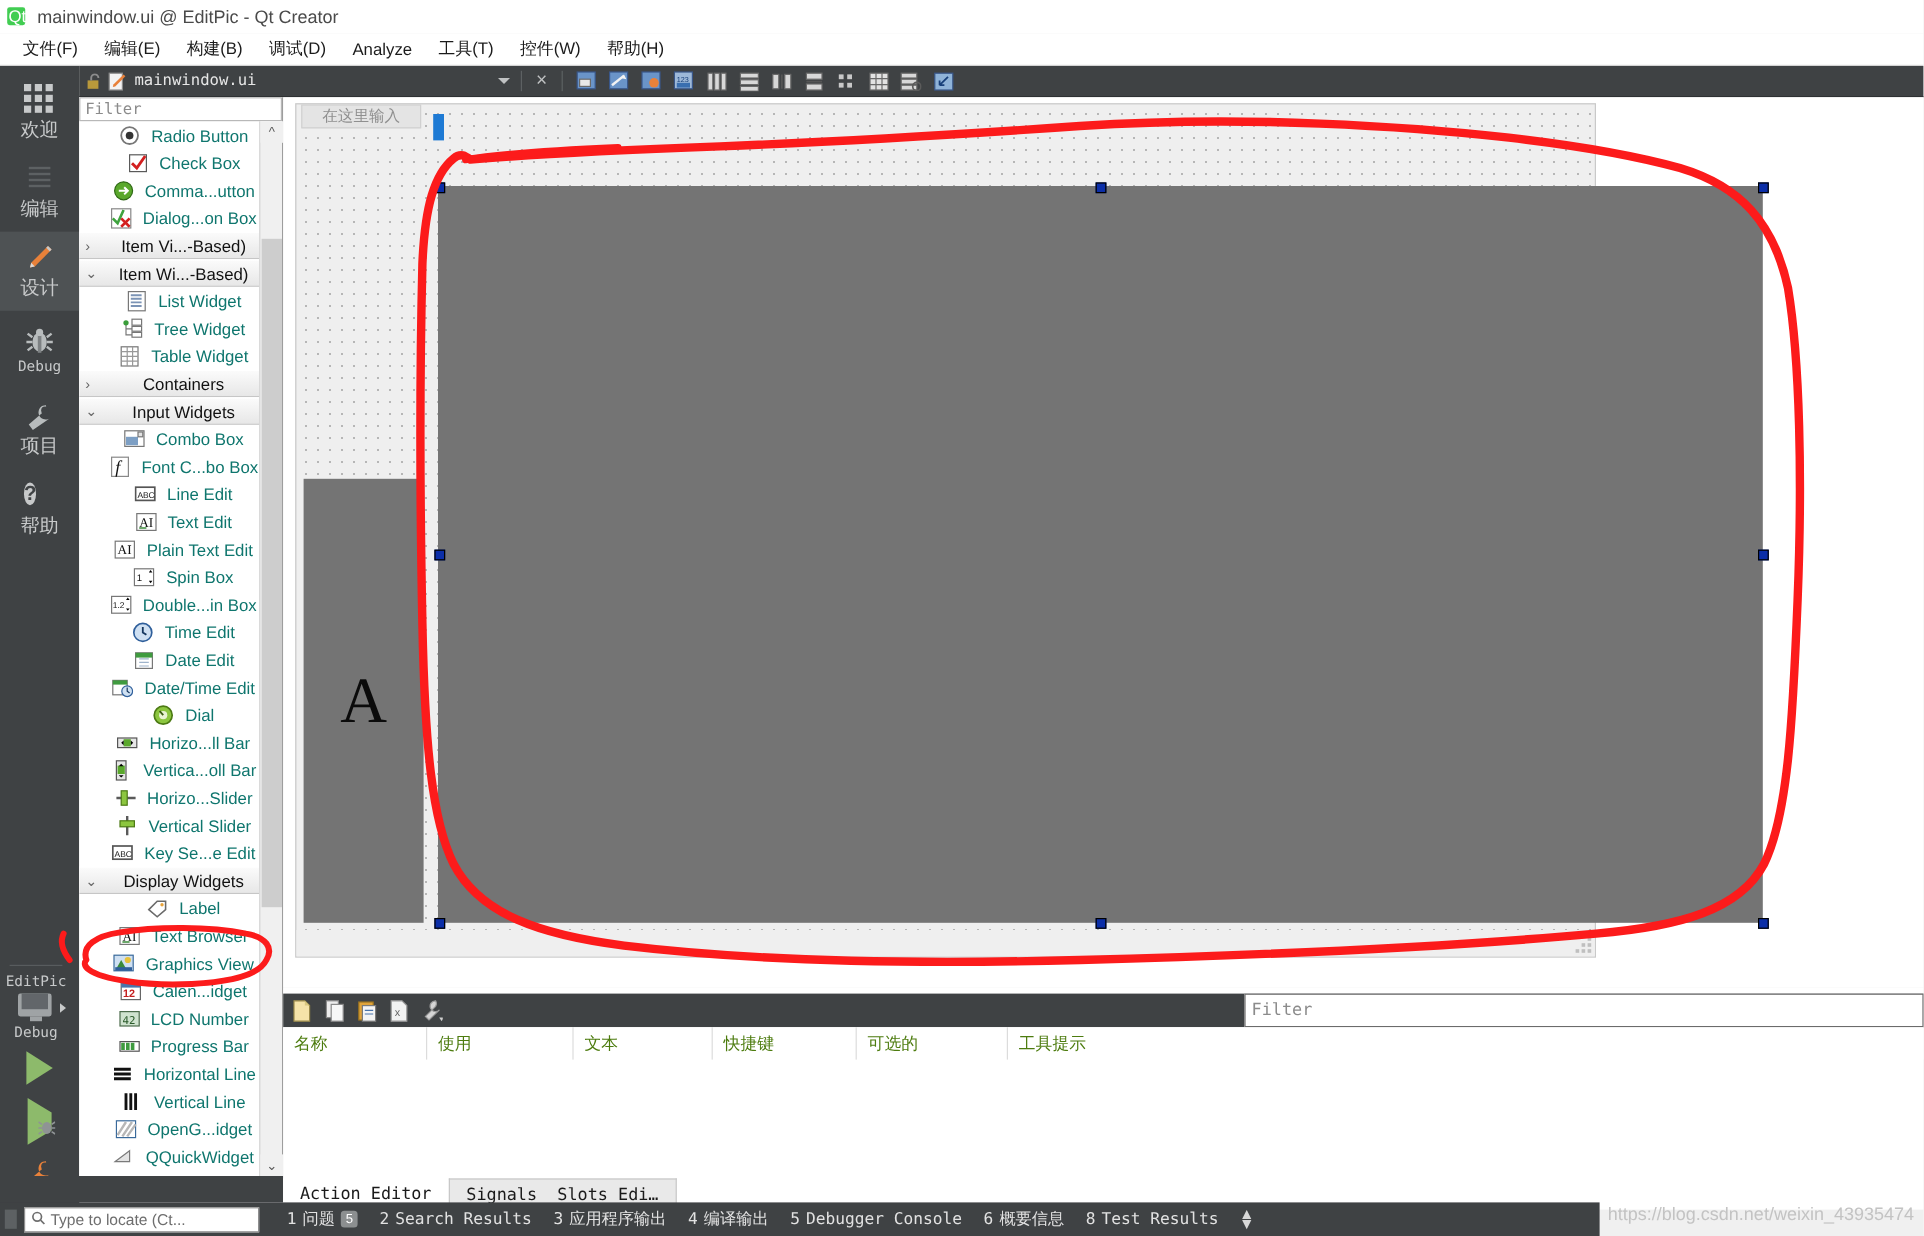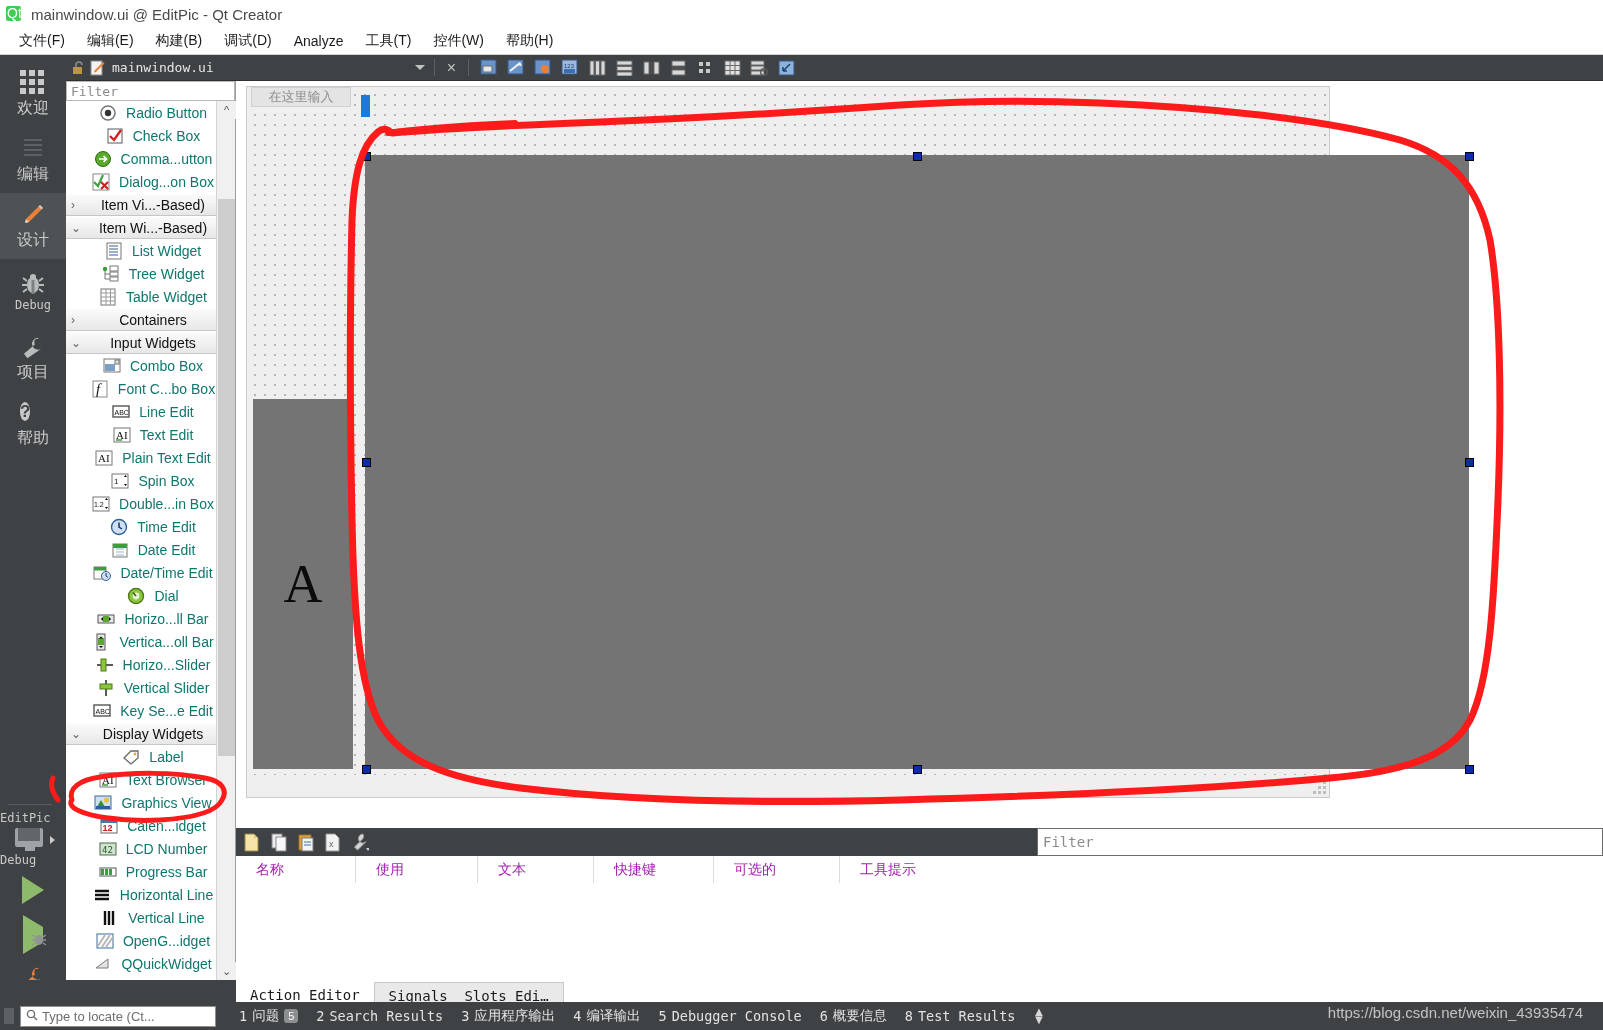--- a/index.html
+++ b/index.html
@@ -85,21 +85,21 @@
 
   
   .ico-help {
     width: 24px; height: 24px; border-radius: 50%; background: #c7c9ca;
     color: #3f4244; font-size: 17px; font-weight: bold; text-align: center;
     line-height: 24px; margin: 1px auto;
   }
 
   .mode-sep { height: 1px; background: #585c5e; margin: 4px 8px; }
 
-  .project-block { position: absolute; left: 0; width: 60px; text-align: left; }
+  .project-block { position: absolute; left: 0; width: 60px; text-align: center; }
   .project-name {
     font-family: "DejaVu Sans Mono", monospace; font-size: 12px; color: #c7c9ca;
   }
   .kit-ico { width: 30px; height: 24px; margin: 3px auto 1px; position: relative; }
   .kit-ico .screen { width: 28px; height: 19px; background: #9fa3a5; border-radius: 2px;}
   .kit-ico .screen i { display:block; width: 22px; height: 13px; background:#62666a; margin: 3px auto;}
   .kit-ico .stand { width: 10px; height: 4px; background: #9fa3a5; margin: 0 auto; }
   .kit-arrow {
     position: absolute; right: 5px; top: 8px;
     width: 0; height: 0; border-left: 5px solid #c7c9ca;
@@ -246,60 +246,60 @@
     position: absolute; right: 0; top: 5px; width: 566px; height: 28px;
     background: #fff; border: 1px solid #6b6b6b;
     display: flex; align-items: center; padding-left: 5px;
     font-family: "DejaVu Sans Mono", monospace; font-size: 14px; color: #8b8b8b;
   }
   .bd-header {
     position: absolute; left: 0; top: 33px; width: 1367px; height: 27px;
     display: flex; background: #fff;
   }
   .bd-col {
-    font-size: 14px; color: #a21caf; display: flex; align-items: center;
-    padding-left: 20px; border-right: 1px solid #dcdcdc;
+    font-size: 14px; color: #4d7c0f; display: flex; align-items: center;
+    padding-left: 9px; border-right: 1px solid #dcdcdc;
   }
 
   
   .tabrow {
     position: absolute; left: 236px; top: 980px; width: 1367px; height: 28px;
     background: #fff; display: flex; align-items: flex-end;
   }
   .dock-tab {
     height: 26px; padding: 0 14px; display: flex; align-items: center;
     font-family: "DejaVu Sans Mono", monospace; font-size: 14px; color: #1a1a1a;
     background: #ffffff;
   }
   .dock-tab.inactive { background: #e9e9e9; border: 1px solid #c8c8c8; border-bottom: none; }
 
   
   .statusbar {
-    position: absolute; left: 0; top: 1002px; width: 1603px; height: 28px;
+    position: absolute; left: 0; top: 1002px; width: 1333px; height: 28px;
     background: #3f4244; display: flex; align-items: center; gap: 0; padding-left: 4px;
   }
   .sb-handle { width: 10px; height: 16px; background: #5d6163; margin-right: 6px; }
   .locate-box {
     width: 196px; height: 21px; background: #ffffff; border: 1px solid #8f8f8f;
     display: flex; align-items: center; gap: 4px; padding-left: 5px;
     font-size: 13px; color: #6e6e6e; margin-right: 14px;
   }
   .sb-item {
     font-family: "DejaVu Sans Mono", monospace; font-size: 13.5px; color: #e2e2e2;
     padding: 0 9px; display: flex; align-items: center; gap: 5px; white-space: nowrap;
   }
   .sb-badge {
     background: #8c8f90; color: #fff; border-radius: 3px; font-size: 11px;
     padding: 0 4px; line-height: 14px; font-family: "Liberation Sans", sans-serif;
   }
   .sb-updown {
     color: #d8d8d8; font-size: 13px; margin-left: 8px; line-height: 8px;
   }
   .watermark {
-    position: absolute; right: 20px; top: 1004px;
+    position: absolute; right: 8px; top: 1004px;
     font-size: 15px; color: #c3c3c3;
     font-family: "Liberation Sans", sans-serif;
   }
   .left-bottom-strip {
     position: absolute; left: 0; top: 980px; width: 236px; height: 22px; background: #3f4244;
   }
 </style>
 </head>
 <body>
 

